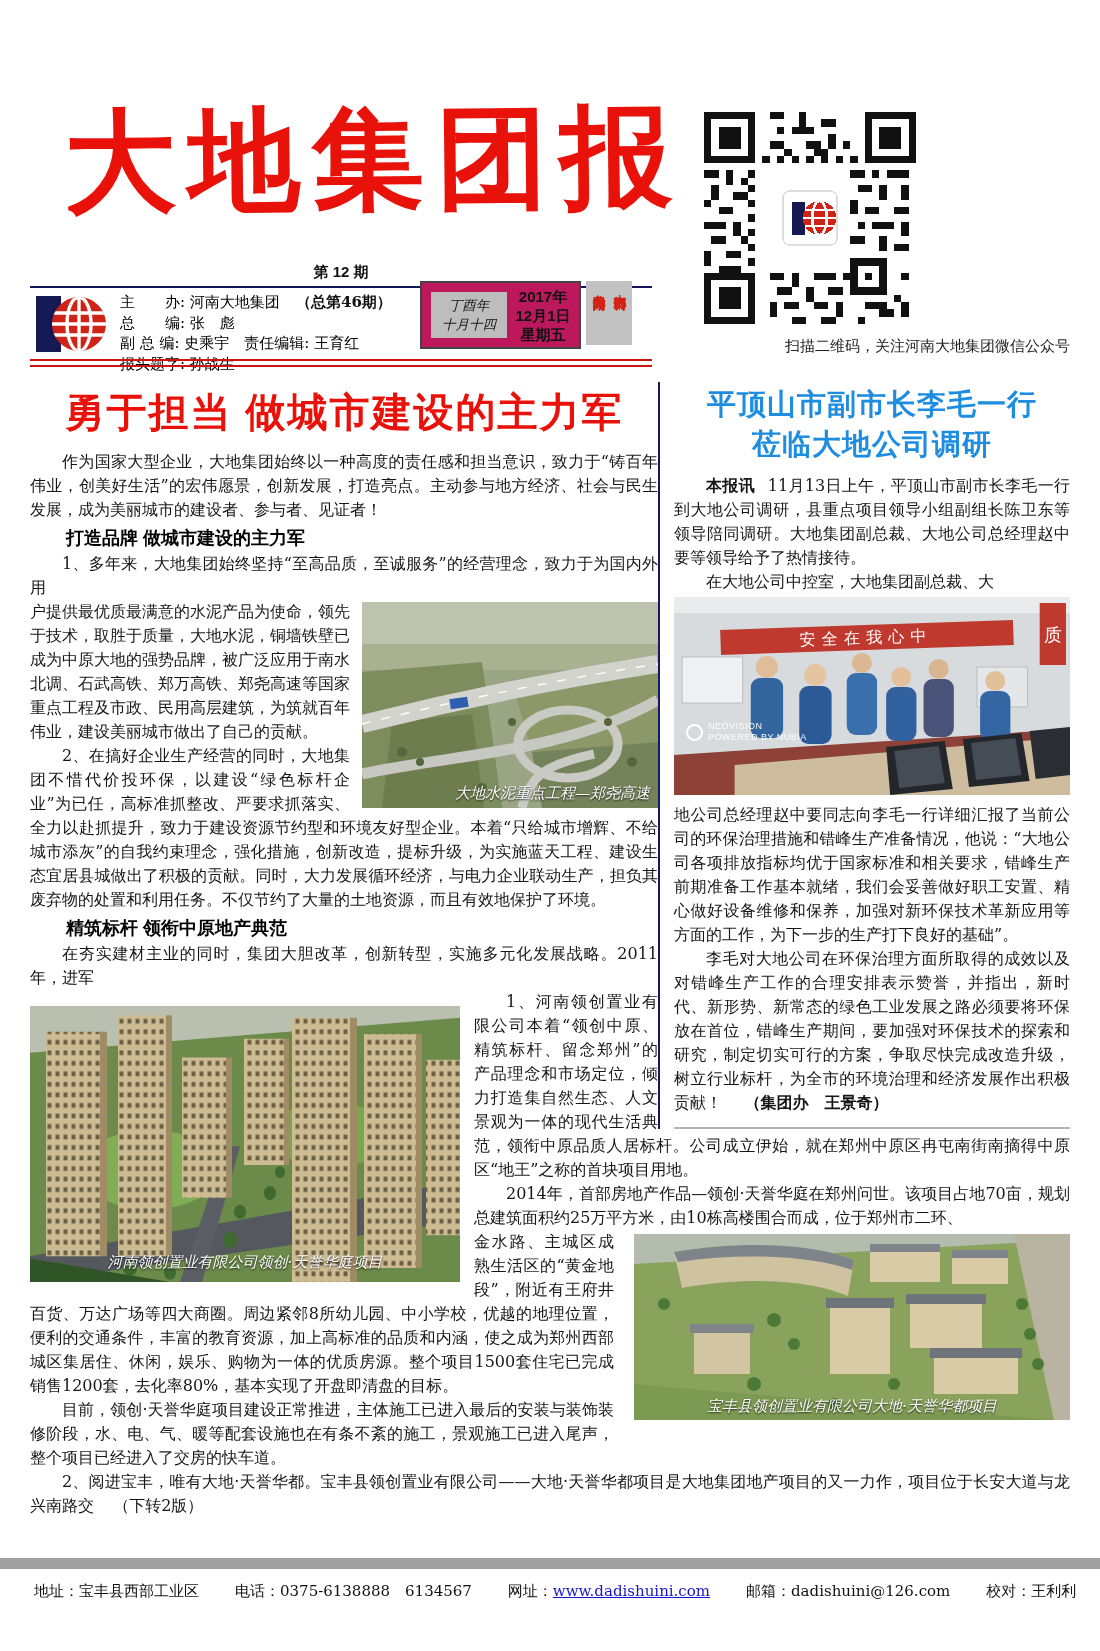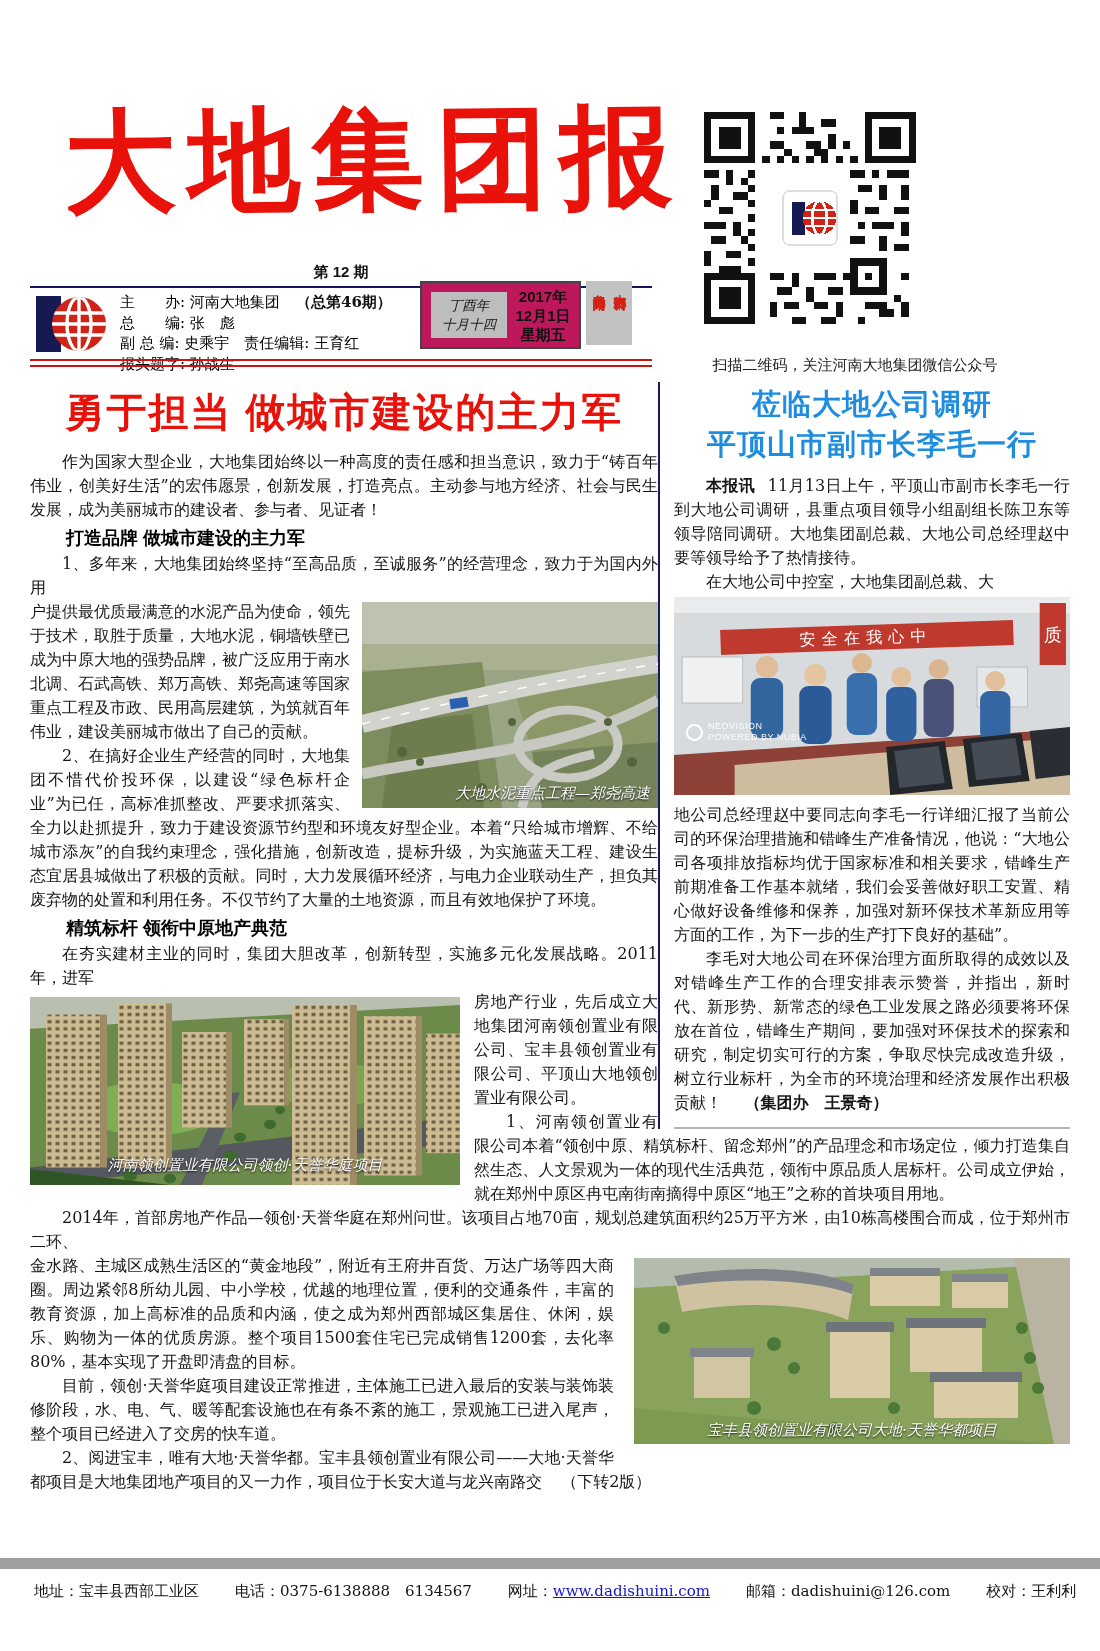--- a/index.html
+++ b/index.html
@@ -28,21 +28,21 @@
   .greg{flex:1;text-align:center;font-weight:bold;font-size:15px;line-height:19px;
         font-family:"Liberation Sans",sans-serif;}
   .tags{position:absolute;left:586px;top:281px;width:46px;height:64px;background:#c2c2c2;
         display:flex;flex-direction:row;justify-content:center;gap:3px;padding-top:3px;box-sizing:border-box;}
   .tags span{writing-mode:vertical-rl;color:#d42015;font-weight:bold;font-size:13px;
         letter-spacing:1px;font-family:"DejaVu Serif",serif;}
   .red-rule{position:absolute;left:30px;top:359px;width:622px;height:4px;
         border-top:2px solid #cc1410;border-bottom:2px solid #cc1410;}
   .qr{position:absolute;left:704px;top:112px;width:212px;height:212px;}
   .qr svg{width:100%;height:100%;shape-rendering:crispEdges;}
-  .qr-cap{position:absolute;left:640px;top:356px;width:430px;text-align:center;
+  .qr-cap{position:absolute;left:640px;top:337px;width:430px;text-align:right;
         font-family:"DejaVu Serif",serif;font-size:15px;color:#222;}
 
   
   .content{margin:0 30px;padding-top:4px;height:1176px;overflow:hidden;}
   .body{font-family:"DejaVu Serif",serif;font-size:16px;line-height:24px;
         text-align:justify;color:#161616;margin:0;}
   .ind{text-indent:2em;}
   .main-headline{color:#e8120a;font-size:40px;line-height:48px;font-weight:900;text-align:center;
         margin:6px 0 14px;letter-spacing:2px;font-family:"Liberation Sans",sans-serif;}
   .subhead{font-size:18px;font-weight:bold;margin:4px 0 2px;text-indent:2em;color:#000;
@@ -53,21 +53,21 @@
   .side-headline span{display:block;}
   .side-end-rule{border-top:2px solid #b5b5b5;margin-top:12px;}
   .signoff{font-weight:bold;margin-left:1.4em;font-family:"DejaVu Serif",serif;}
   .byline{font-weight:bold;margin-right:.8em;}
   .cont{margin-left:1.2em;font-family:"DejaVu Serif",serif;}
 
   
   .photo{position:relative;overflow:hidden;background:#888;}
   .photo svg{position:absolute;inset:0;width:100%;height:100%;}
   .ph-highway{float:right;width:296px;height:206px;margin:2px 0 8px 12px;}
-  .ph-towers{float:left;width:430px;height:188px;margin:7px 14px 6px 0;}
+  .ph-towers{float:left;width:430px;height:276px;margin:16px 14px 6px 0;}
   .ph-baofeng{float:right;width:436px;height:186px;margin:4px 0 4px 20px;}
   .ph-control{width:100%;height:198px;margin:3px 0 8px;}
   .ph-cap{position:absolute;color:#fff;font-family:"DejaVu Serif",serif;font-style:italic;
         font-size:15px;text-shadow:0 1px 2px rgba(0,0,0,.85);white-space:nowrap;z-index:2;}
   .cap-hw{right:8px;bottom:5px;}
   .cap-tw{left:50%;transform:translateX(-50%);bottom:10px;}
   .cap-bf{left:50%;transform:translateX(-50%);bottom:4px;}
   .wm{position:absolute;left:12px;bottom:52px;display:flex;align-items:center;gap:5px;z-index:2;}
   .wm-circle{width:13px;height:13px;border:2.5px solid #fff;border-radius:50%;}
   .wm-text{color:#fff;font-size:9px;line-height:11px;letter-spacing:.5px;opacity:.95;
@@ -245,22 +245,22 @@
       <span>内部资料</span>
     </div>
 
     <div class="red-rule"></div>
   </header>
 
   <div class="content">
 
     <aside class="side-col">
       <h2 class="side-headline">
+        <span>平顶山市副市长李毛一行</span>
         <span>莅临大地公司调研</span>
-        <span>平顶山市副市长李毛一行</span>
       </h2>
       <p class="body ind">
         <span class="byline">本报讯</span><span>11月13日上午，平顶山市副市长李毛一行到大地公司调研，县重点项目领导小组副组长陈卫东等领导陪同调研。大地集团副总裁、大地公司总经理赵中要等领导给予了热情接待。</span>
       </p>
       <p class="body ind">在大地公司中控室，大地集团副总裁、大</p>
 
       <div class="photo ph-control">
         <svg viewBox="0 0 392 198" preserveAspectRatio="none" xmlns="http://www.w3.org/2000/svg">
           <rect width="392" height="198" fill="#d7dbde"></rect>
           <rect width="392" height="16" fill="#e9ebed"></rect>
@@ -386,21 +386,20 @@
             <circle cx="210" cy="176" r="6"></circle>
             <circle cx="240" cy="160" r="6"></circle>
           <circle cx="200" cy="200" r="7"></circle>
             <circle cx="250" cy="142" r="5"></circle>
         </g>
         <path d="M0 236 L0 216 L140 236 Z" fill="#2f5526"></path>
       </svg>
       <span class="ph-cap cap-tw">河南领创置业有限公司领创·天誉华庭项目</span>
     </div>
 
-    <p class="body">房地产行业，先后成立大地集团河南领创置业有限公司、宝丰县领创置业有限公司、平顶山大地领创置业有限公司。</p>
     <p class="body ind">1、河南领创置业有限公司本着“领创中原、精筑标杆、留念郑州”的产品理念和市场定位，倾力打造集自然生态、人文景观为一体的现代生活典范，领衔中原品质人居标杆。公司成立伊始，就在郑州中原区冉屯南街南摘得中原区“地王”之称的首块项目用地。</p>
     <p class="body ind">2014年，首部房地产作品—领创·天誉华庭在郑州问世。该项目占地70亩，规划总建筑面积约25万平方米，由10栋高楼围合而成，位于郑州市二环、</p>
 
     <div class="photo ph-baofeng">
       <svg viewBox="0 0 436 186" preserveAspectRatio="none" xmlns="http://www.w3.org/2000/svg">
         <rect width="436" height="186" fill="#8aa35c"></rect>
         <path d="M0 30 L436 6 L436 0 L0 0 Z" fill="#b4bcae"></path>
         <path d="M380 0 L436 0 L436 186 L420 186 Z" fill="#b9b3a2"></path>
         <path d="M0 150 L420 186 L0 186 Z" fill="#7d9a52"></path>
         <g>

